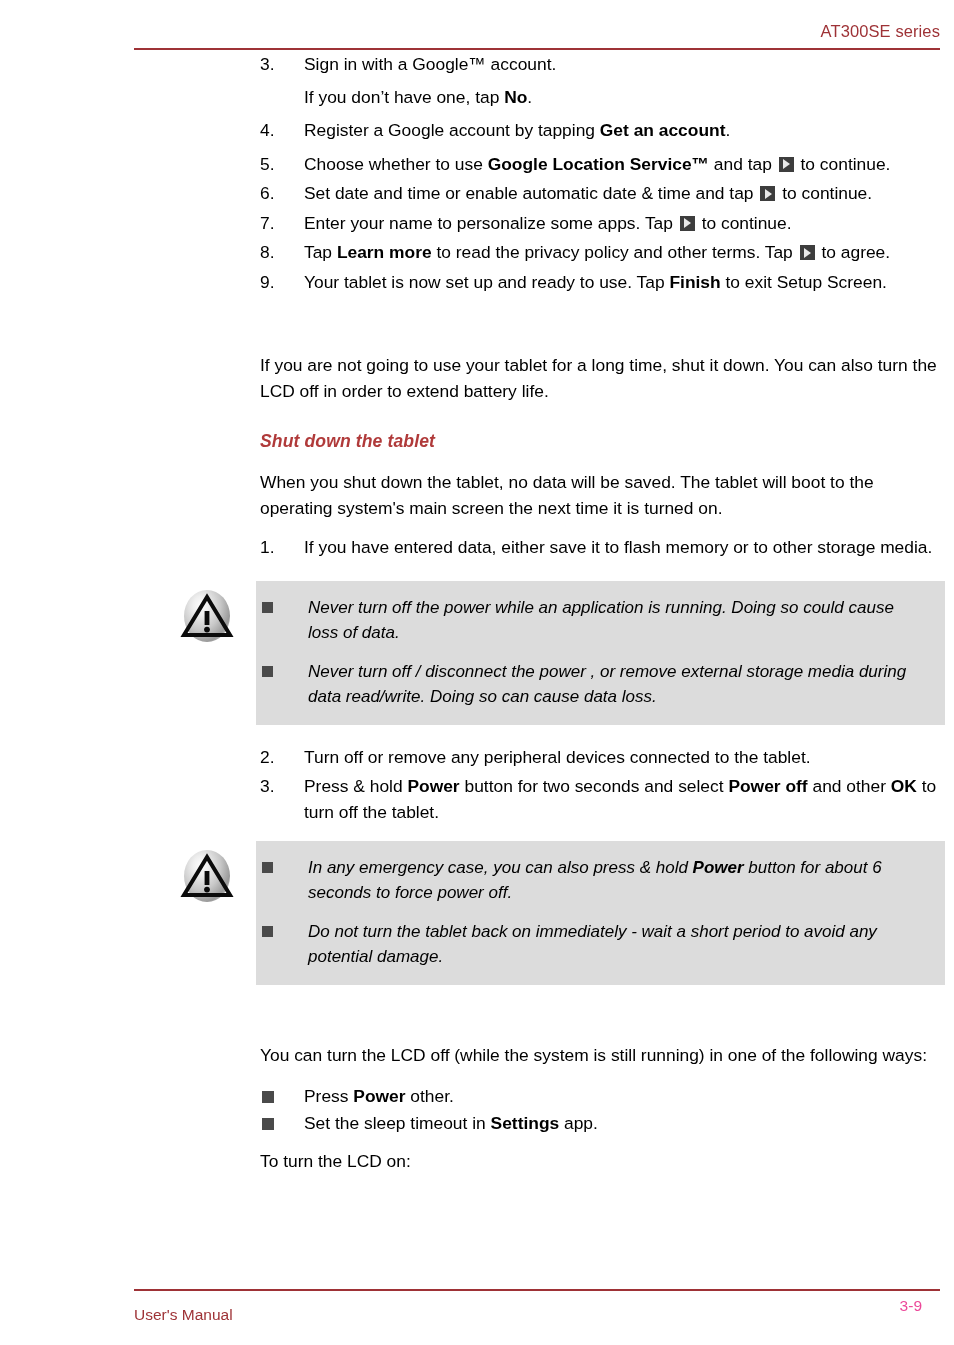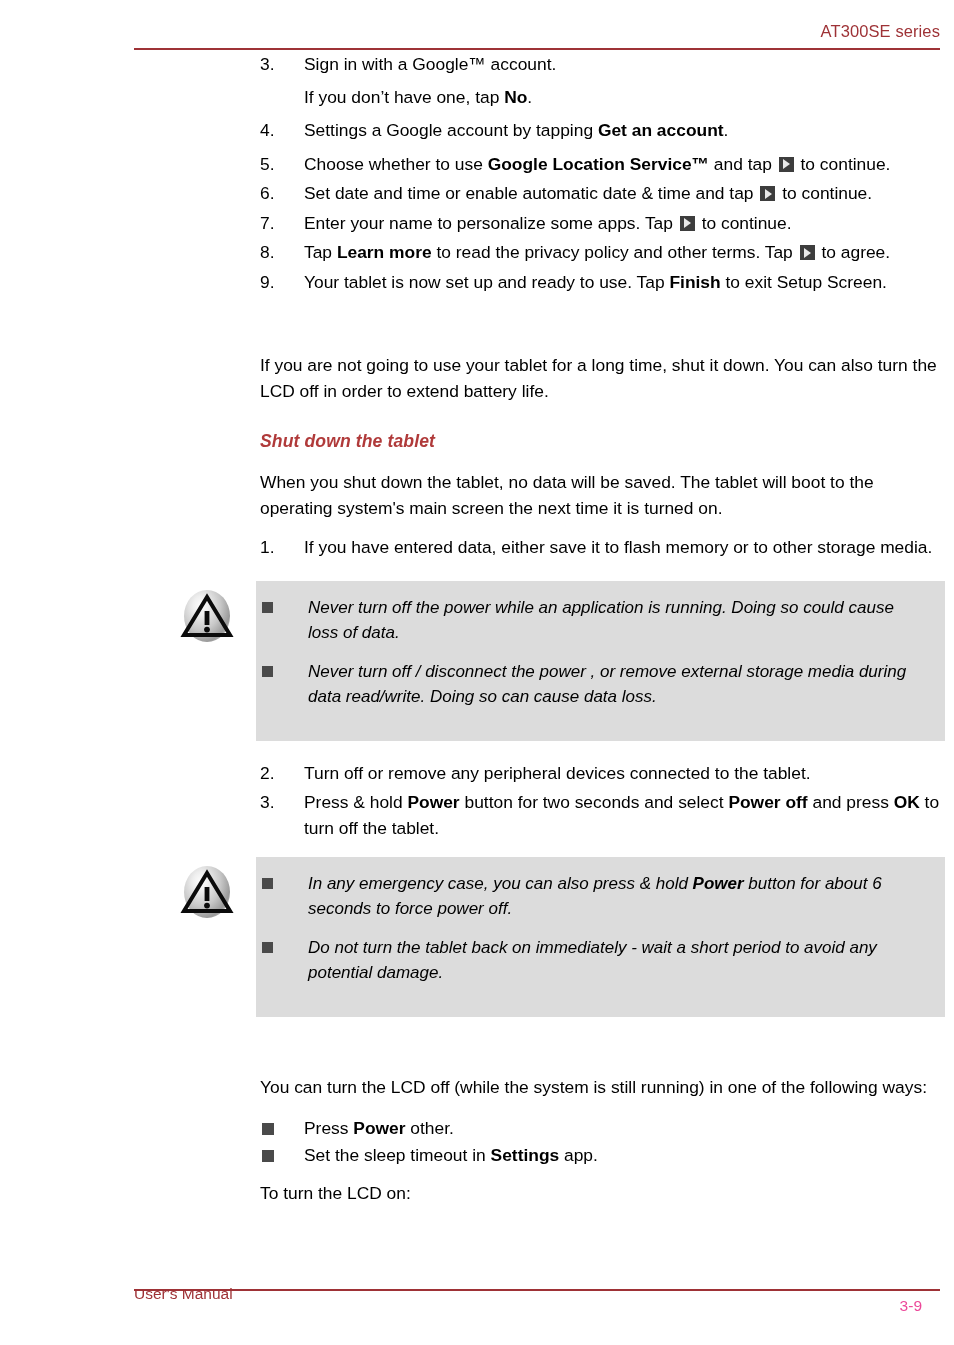--- a/index.html
+++ b/index.html
@@ -64,21 +64,21 @@
     position: absolute;
     left: 90px;
     right: 58px;
     top: 14px;
     height: 2px;
     background: #9e3236;
   }
   .footer-left {
     position: absolute;
     left: 90px;
-    top: 10px;
+    top: 31px;
     font-size: 15.5px;
     color: #9e3236;
     white-space: nowrap;
   }
   .footer-right {
     position: absolute;
     right: 76px;
     top: 22px;
     font-size: 15.5px;
     color: #ec4899;
@@ -165,21 +165,21 @@
     border-bottom: 5px solid transparent;
     border-left: 7px solid #e9e9e9;
   }
 
   
   .caution {
     position: relative;
     margin-left: 212px;
     margin-right: 53px;
     background: #dcdcdc;
-    padding: 14px 22px 32px 0;
+    padding: 14px 22px 16px 0;
     box-sizing: border-box;
   }
   .caution-icon {
     position: absolute;
     left: -78px;
     top: 8px;
     width: 58px;
     height: 54px;
   }
   .caution-icon .disc {
@@ -279,21 +279,21 @@
     <div class="num-item">
       <span class="num">3.</span>
       <span>Sign in with a Google™ account.</span>
       <span class="sub"><span>If you don’t have one, tap </span><b>No</b><span>.</span></span>
     </div>
 
     <div class="sp-8"></div>
 
     <div class="num-item">
       <span class="num">4.</span>
-      <span>Settings a Google account by tapping </span><b>Get an account</b><span>.</span>
+      <span>Register a Google account by tapping </span><b>Get an account</b><span>.</span>
     </div>
 
     <div class="sp-8"></div>
 
     <div class="num-item">
       <span class="num">5.</span>
       <span>Choose whether to use </span><b>Google Location Service™</b><span> and tap </span><span class="next-icon"></span><span> to continue.</span>
     </div>
 
     <div class="sp-4"></div>
@@ -367,21 +367,21 @@
 
     <div class="num-item">
       <span class="num">2.</span>
       <span>Turn off or remove any peripheral devices connected to the tablet.</span>
     </div>
 
     <div class="sp-4"></div>
 
     <div class="num-item">
       <span class="num">3.</span>
-      <span>Press &amp; hold </span><b>Power</b><span> button for two seconds and select </span><b>Power off</b><span> and press </span><b>OK</b><span> to turn off the tablet.</span>
+      <span>Press &amp; hold </span><b>Power</b><span> button for two seconds and select </span><b>Power off</b><span> and other </span><b>OK</b><span> to turn off the tablet.</span>
     </div>
 
     <div class="sp-16"></div>
 
     <div class="caution">
       <div class="caution-icon">
         <div class="disc"></div>
         <svg width="58" height="52" viewBox="0 0 58 52">
           <path d="M29 6 L52 44 L6 44 Z" fill="none" stroke="#0b0b0b" stroke-width="4" stroke-linejoin="miter"></path>
           <rect x="26.6" y="20" width="4.8" height="14" fill="#0b0b0b"></rect>

